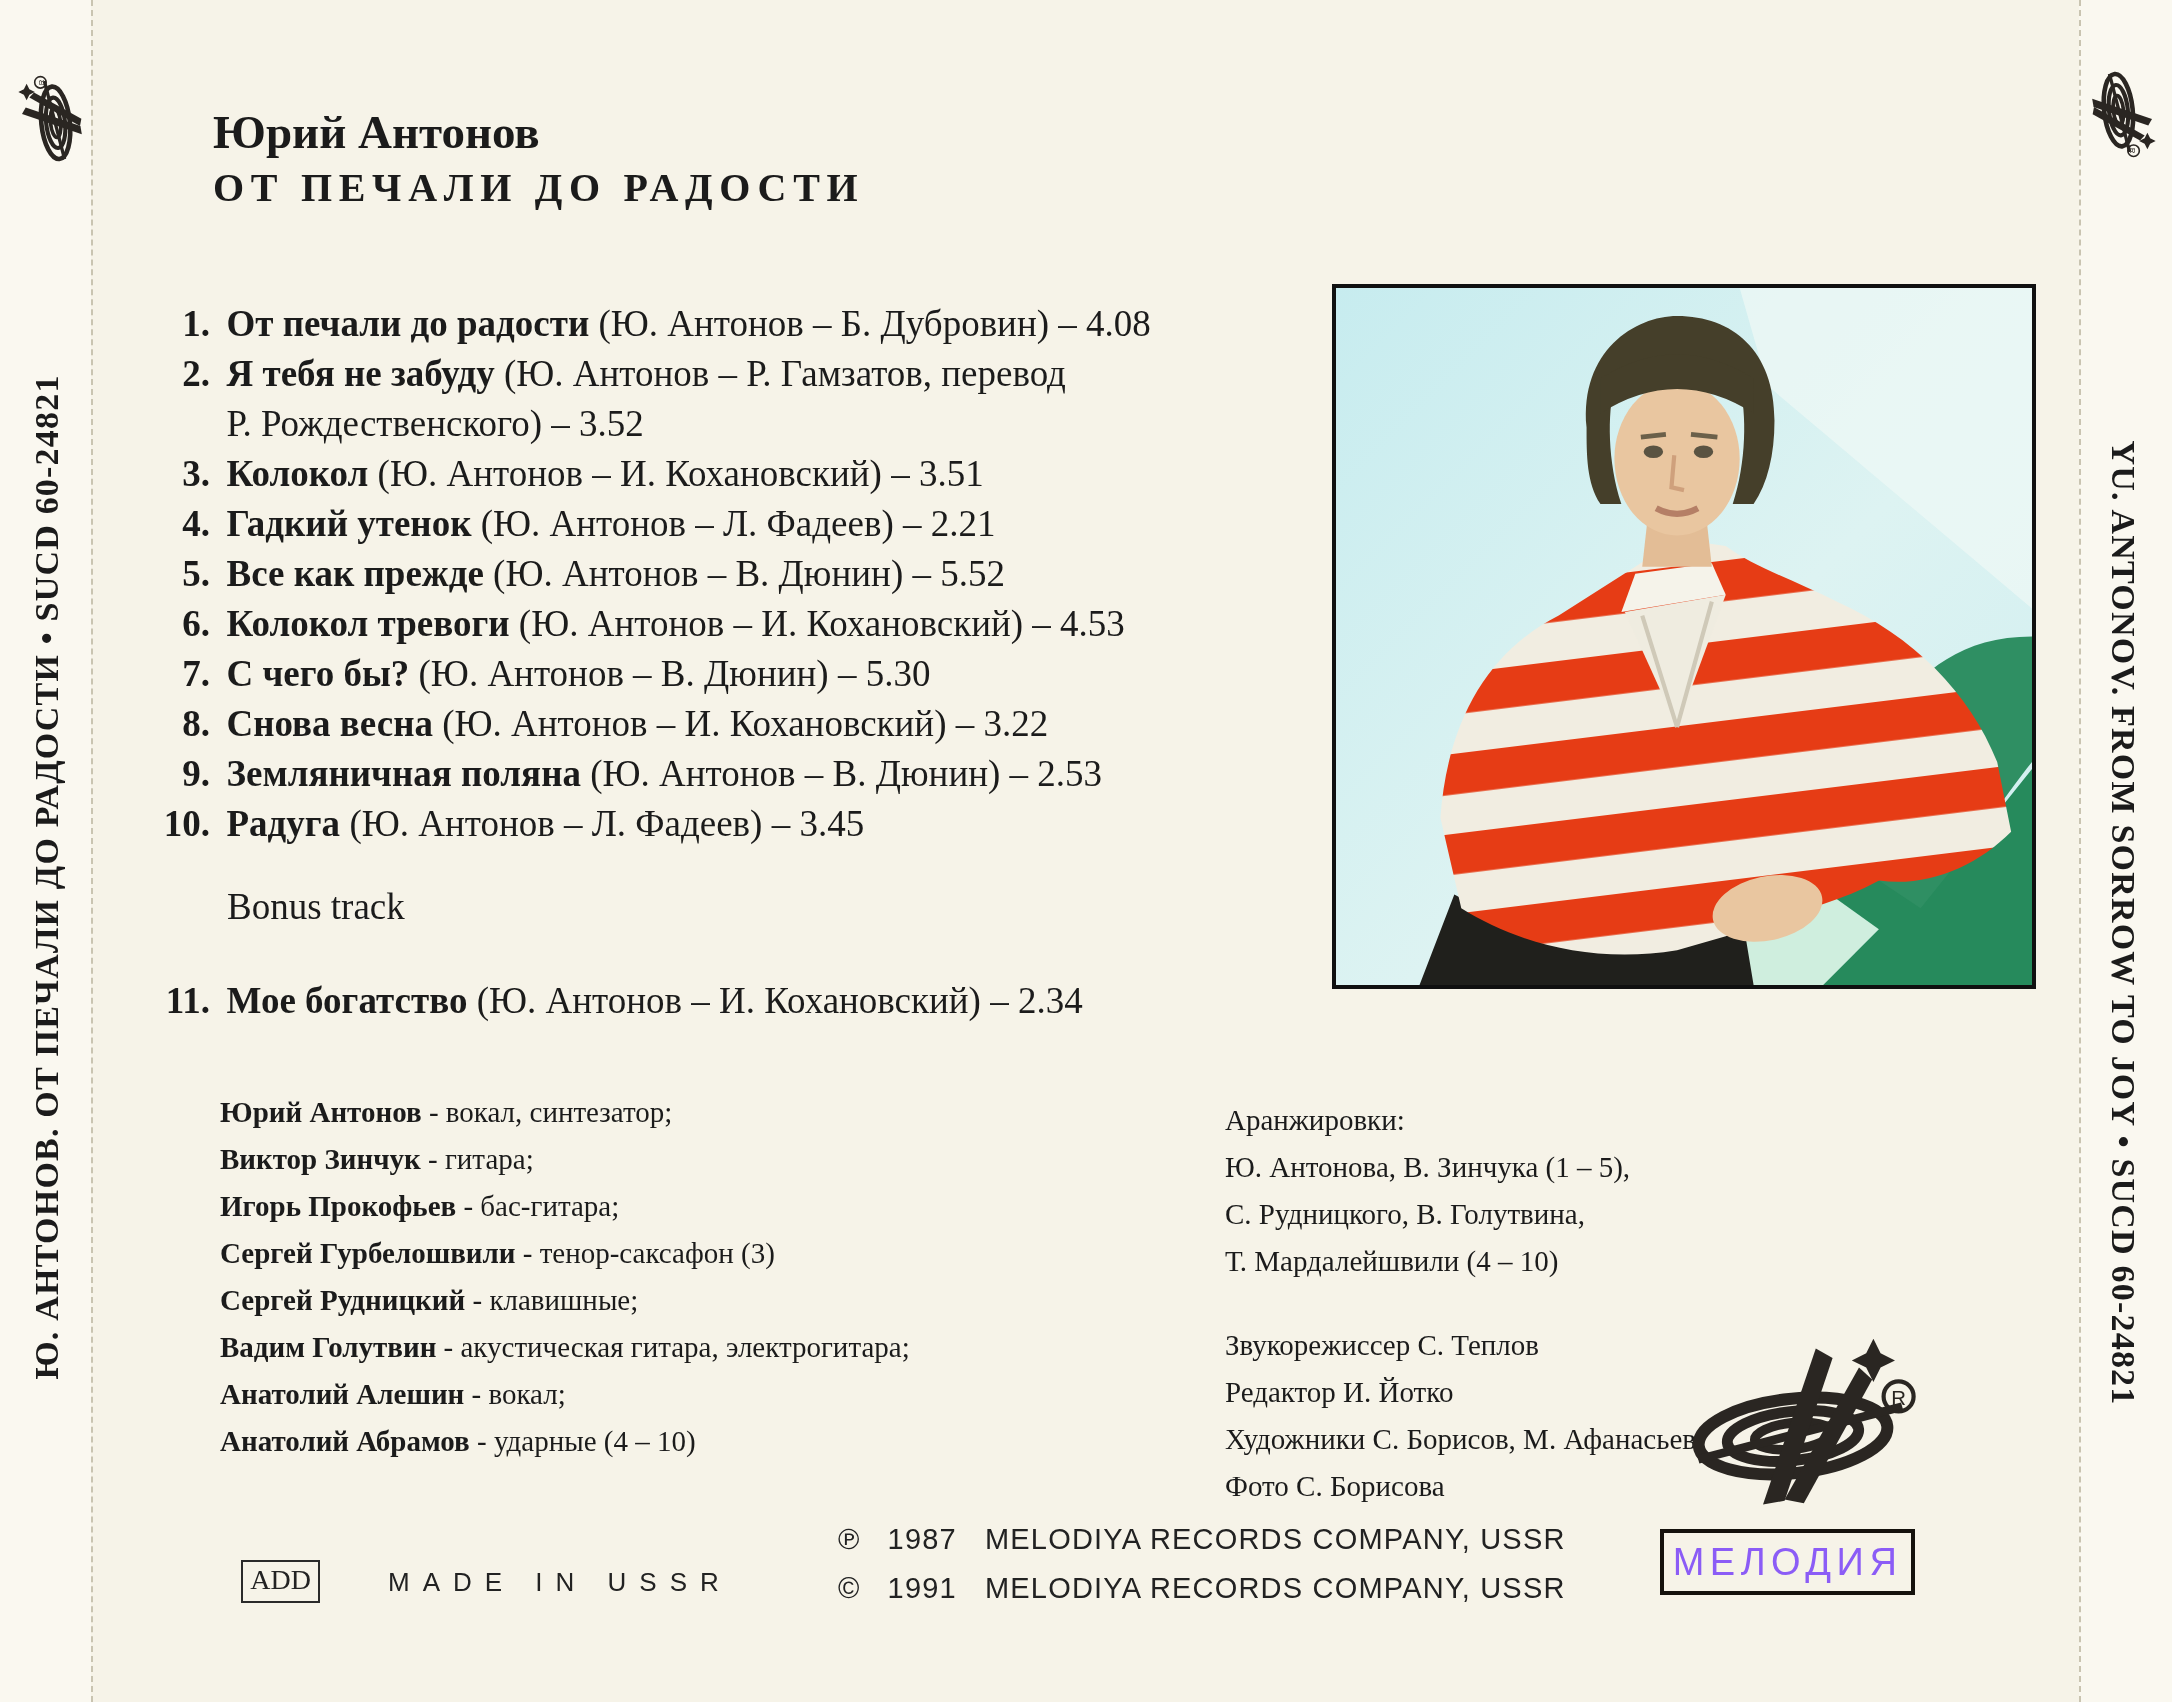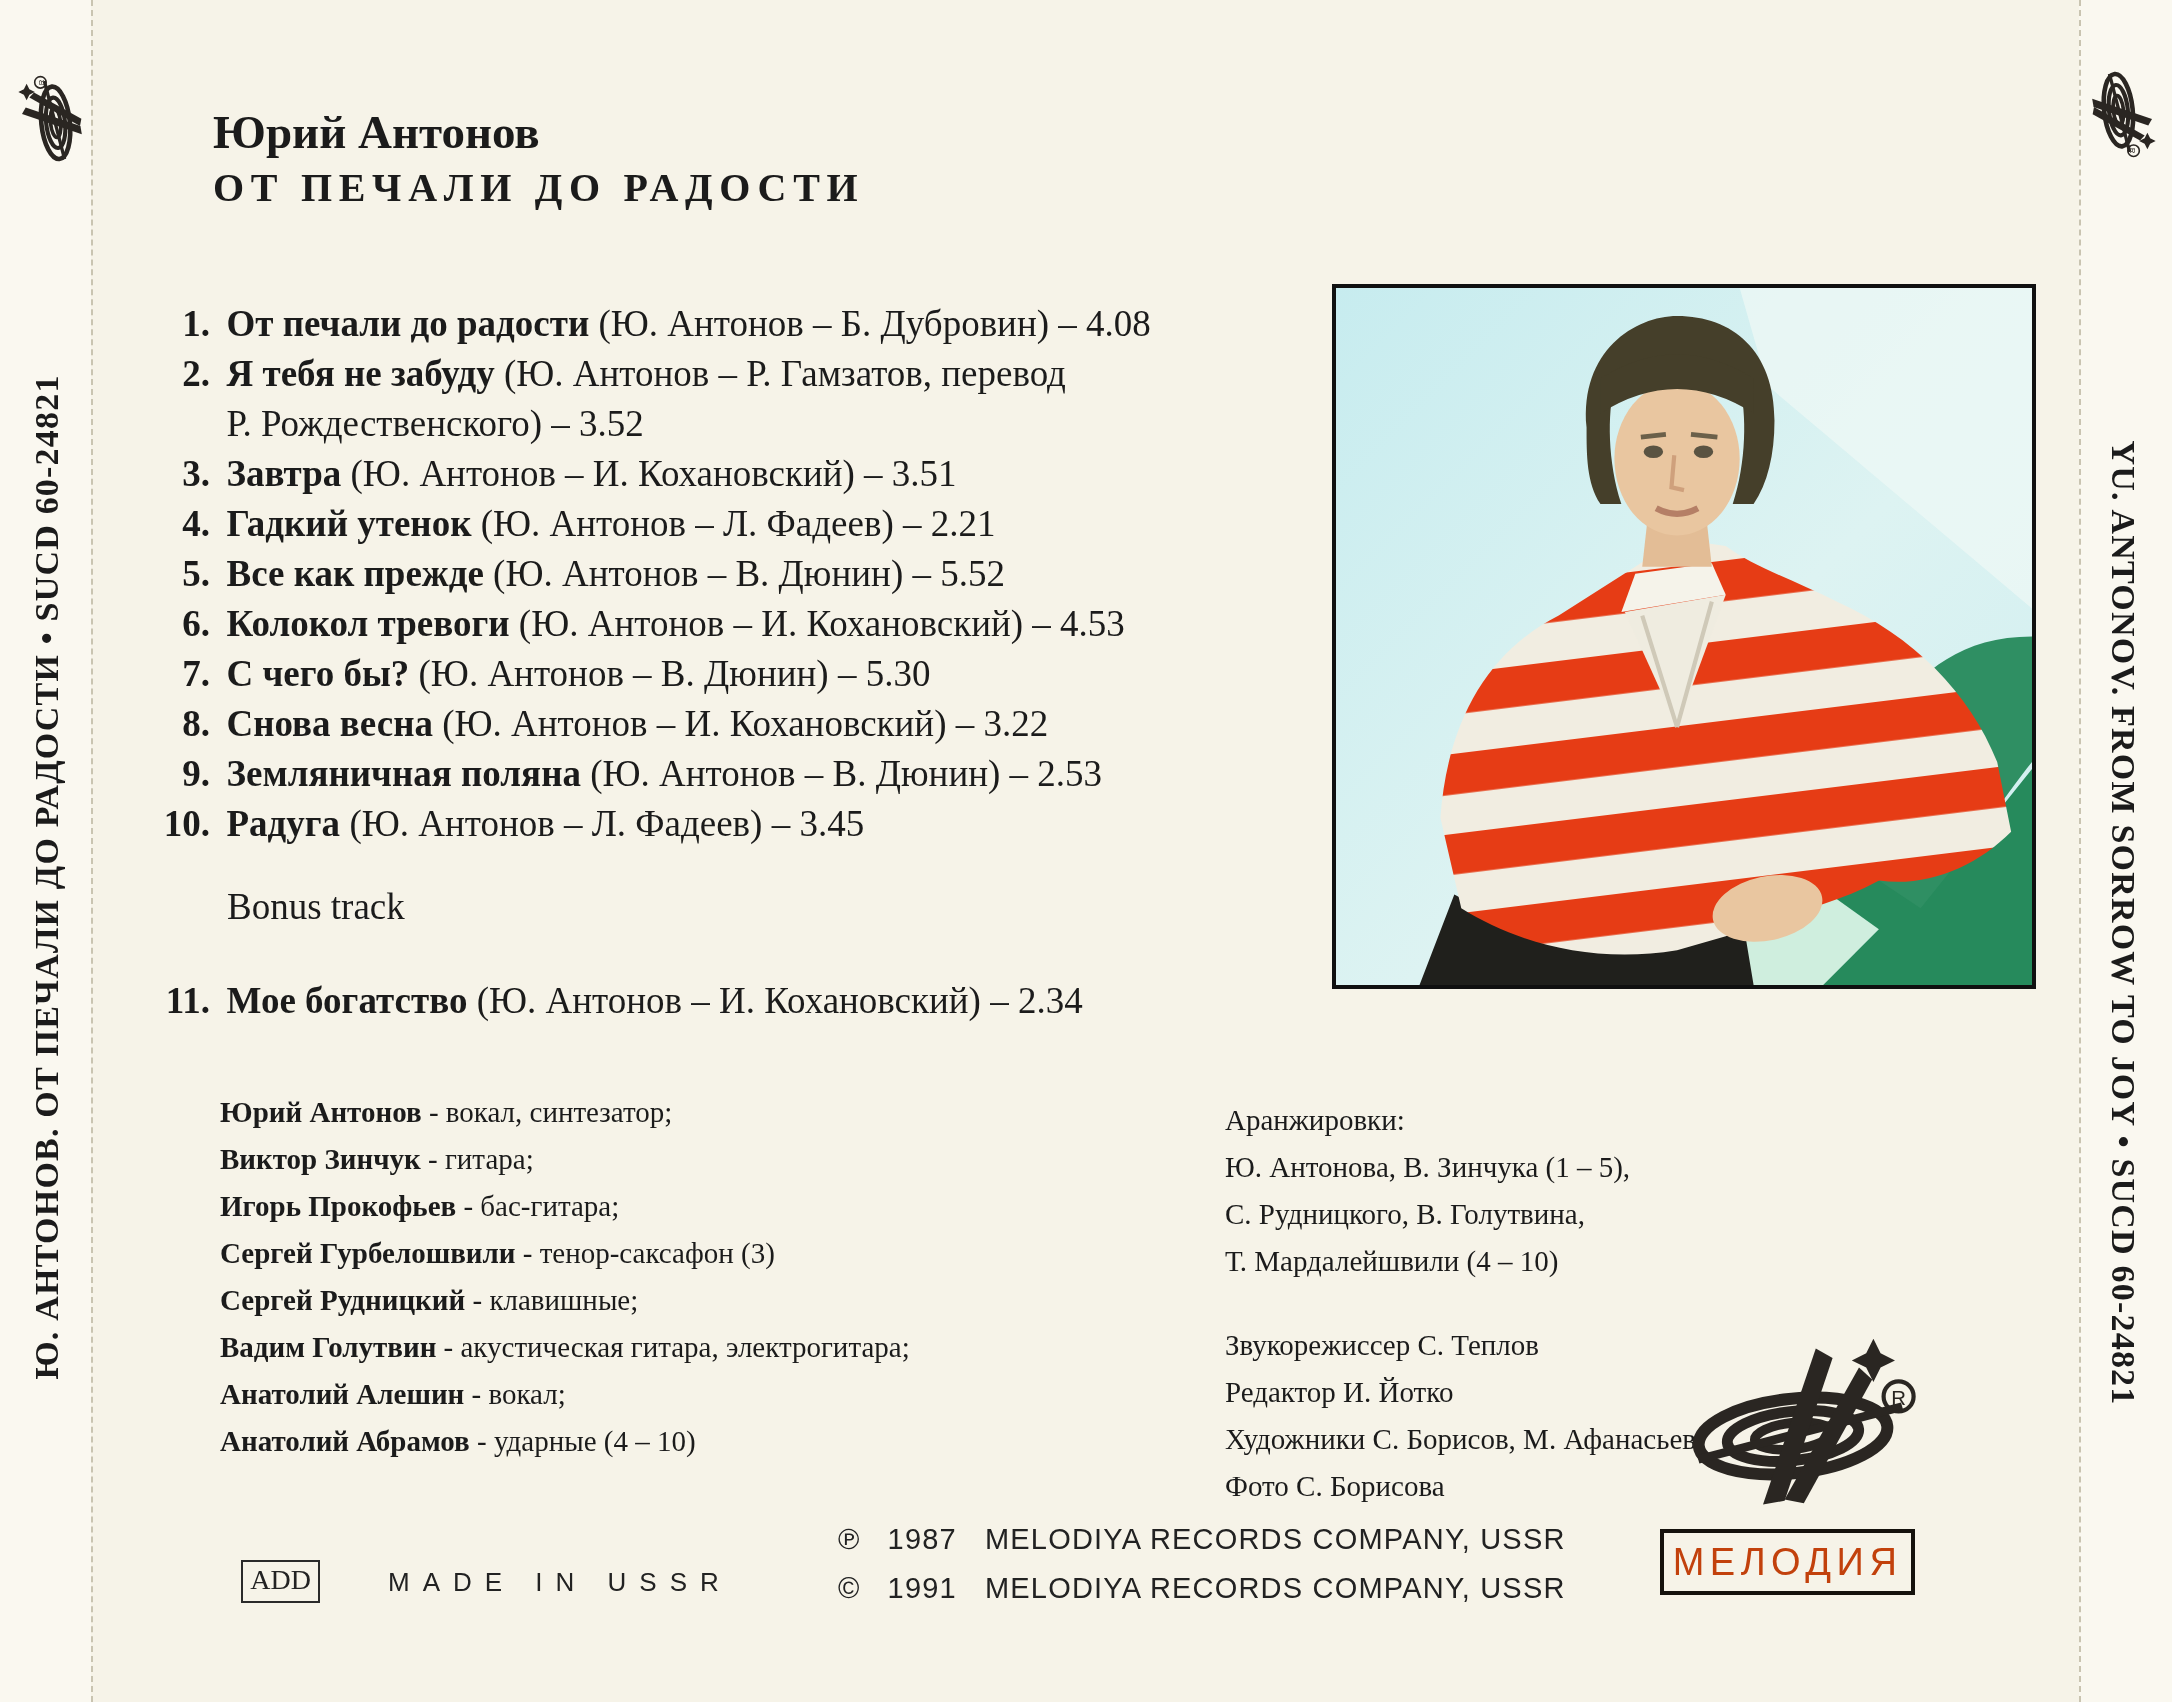--- a/index.html
+++ b/index.html
@@ -51,21 +51,21 @@
     position:absolute; left:1332px; top:284px; width:696px; height:697px;
     border:4.3px solid #101010; background:#d8f0f1;
   }
   .photo svg { display:block; width:100%; height:100%; }
 
   
   .logo-big { position:absolute; left:1679px; top:1334px; width:240px; height:180px; }
   .melodiya-box {
     position:absolute; left:1660px; top:1529px; width:247px; height:58px;
     border:4.9px solid #15120d; display:flex; align-items:center; justify-content:center;
-    font-family:"Liberation Sans", sans-serif; font-size:38px; letter-spacing:5.5px; color:#c2410c;
+    font-family:"Liberation Sans", sans-serif; font-size:38px; letter-spacing:5.5px; color:#8b5cf6;
   }
   .add-box {
     position:absolute; left:241px; top:1560px;
     border:2.4px solid #2a2a2a; padding:2.4px 7.3px 4.9px;
     font-family:Liberation Serif, serif; font-size:28px; color:#222;
   }
   .made-in {
     position:absolute; left:388px; top:1567px;
     font-family:"Liberation Sans", sans-serif; font-size:26px; letter-spacing:13px; color:#222;
   }
@@ -126,21 +126,21 @@
       <div class="tnum">1.</div>
       <div><span class="ttitle">От печали до радости</span> <span class="tcred">(Ю. Антонов – Б. Дубровин) – 4.08</span></div>
     </div>
     <div class="track">
       <div class="tnum">2.</div>
       <div><span class="ttitle">Я тебя не забуду</span> <span class="tcred">(Ю. Антонов – Р. Гамзатов, перевод
 Р. Рождественского) – 3.52</span></div>
     </div>
     <div class="track">
       <div class="tnum">3.</div>
-      <div><span class="ttitle">Завтра</span> <span class="tcred">(Ю. Антонов – И. Кохановский) – 3.51</span></div>
+      <div><span class="ttitle">Колокол</span> <span class="tcred">(Ю. Антонов – И. Кохановский) – 3.51</span></div>
     </div>
     <div class="track">
       <div class="tnum">4.</div>
       <div><span class="ttitle">Гадкий утенок</span> <span class="tcred">(Ю. Антонов – Л. Фадеев) – 2.21</span></div>
     </div>
     <div class="track">
       <div class="tnum">5.</div>
       <div><span class="ttitle">Все как прежде</span> <span class="tcred">(Ю. Антонов – В. Дюнин) – 5.52</span></div>
     </div>
     <div class="track">

